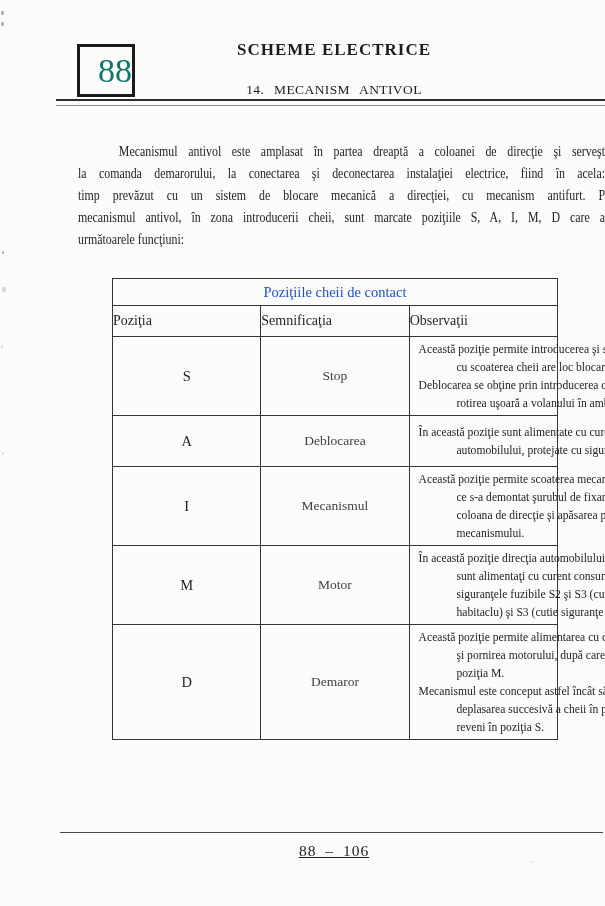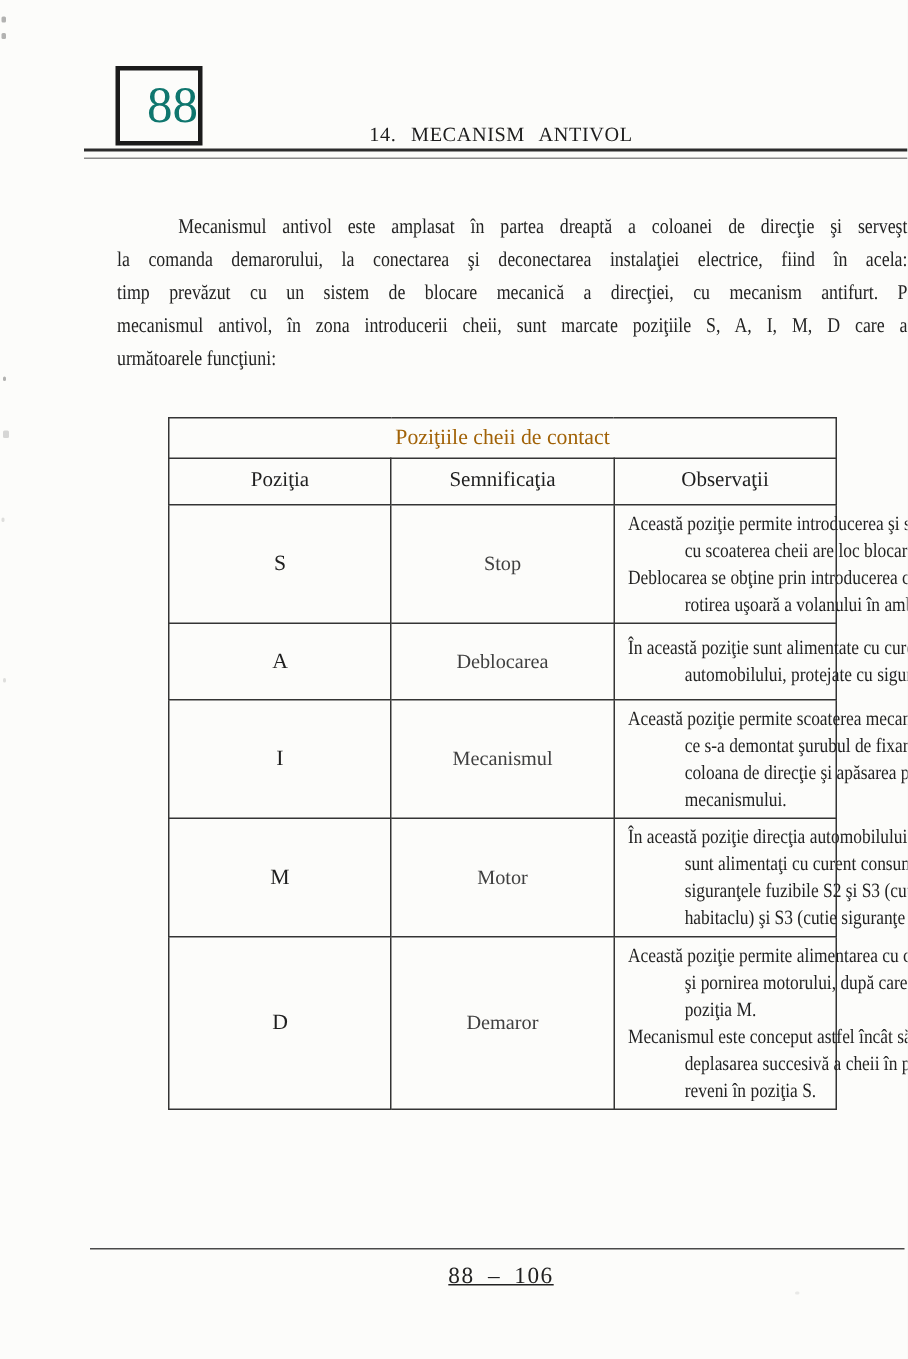--- a/index.html
+++ b/index.html
@@ -51,24 +51,24 @@
   table.key-table{
     border-collapse:collapse;table-layout:fixed;width:446px;
     background:#fcfcfa;
   }
   table.key-table td{
     border:1.5px solid #343434;
     vertical-align:middle;
     padding:0;
   }
   td.t-title{
-    height:26px;text-align:center;font-size:14.5px;color:#a16207;
+    height:26px;text-align:center;font-size:14.5px;color:#1d4ed8;
   }
   td.t-colhead{
-    height:30px;text-align:center;font-size:14px;color:#1f1f1f;
+    height:30px;font-size:14px;color:#1f1f1f;
   }
   td.t-pos{width:51px;text-align:center;font-size:14.5px;color:#1f1f1f;}
   td.t-sem{width:80px;text-align:center;font-size:13.5px;color:#404040;}
   td.t-obs{width:315px;vertical-align:middle;}
   .obs-wrap{
     width:346px;
     transform:scaleX(0.86);transform-origin:0 0;
     font-size:13.5px;line-height:18px;color:#232323;
     padding:3px 0 3px 10px;box-sizing:border-box;
   }
@@ -101,20 +101,21 @@
   .sp7{left:530px;top:861px;width:3px;height:2px;opacity:.25;}
 </style>
 </head>
 <body>
 
 <div class="page">
 
   <div class="pagenum-box">
     <span>88</span>
   </div>
+  <div class="doc-title">SCHEME ELECTRICE</div>
   <div class="section-heading">14. MECANISM  ANTIVOL</div>
   <div class="header-rule"></div>
 
   <div class="intro">
     <div class="jline first">Mecanismul antivol este amplasat în partea dreaptă a coloanei de direcţie şi serveşt</div>
     <div class="jline">la comanda demarorului, la conectarea şi deconectarea instalaţiei electrice, fiind în acela:</div>
     <div class="jline">timp prevăzut cu un sistem de blocare mecanică a direcţiei, cu mecanism antifurt. P</div>
     <div class="jline">mecanismul antivol, în zona introducerii cheii, sunt marcate poziţiile S, A, I, M, D care a</div>
     <div class="lastline">următoarele funcţiuni:</div>
   </div>

